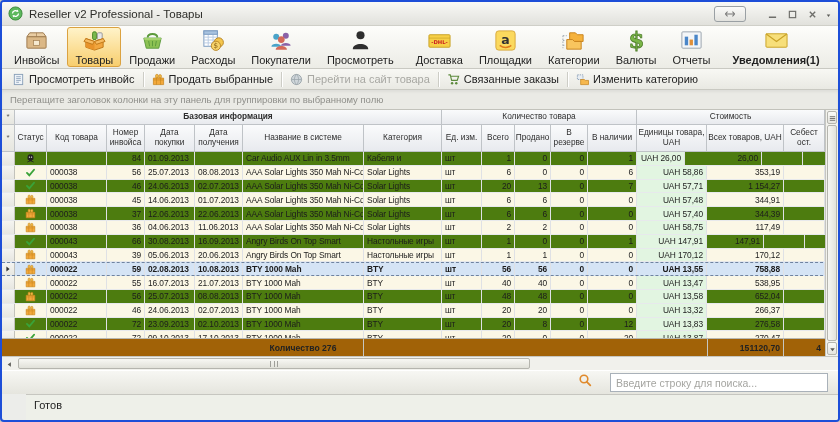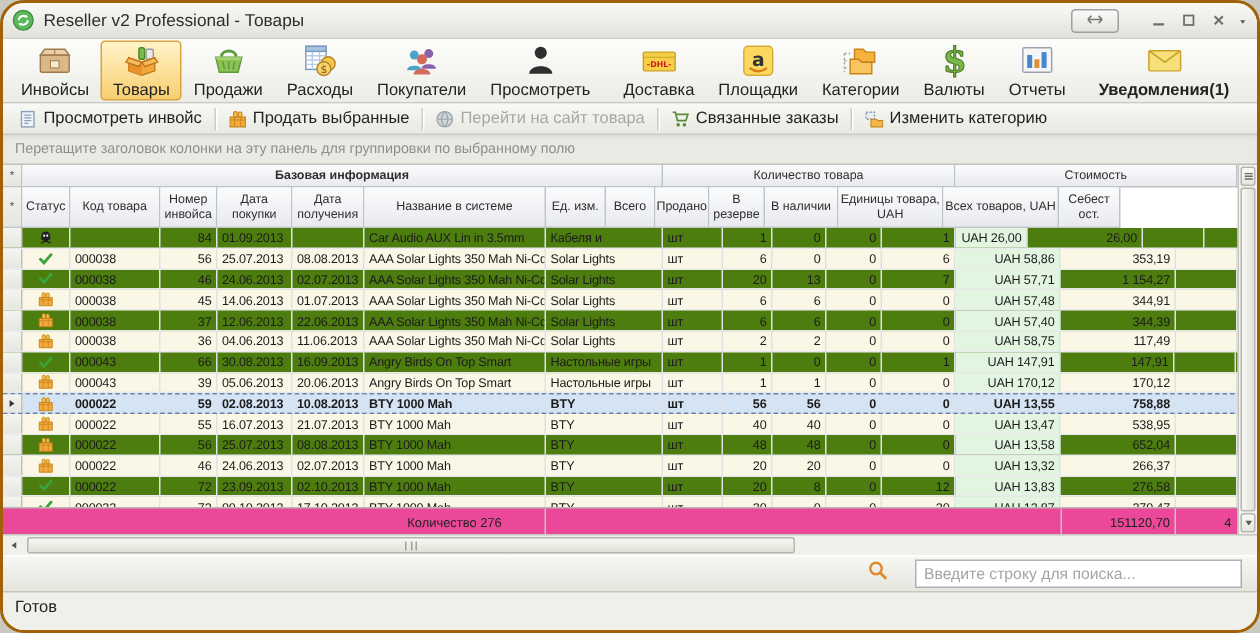--- a/index.html
+++ b/index.html
@@ -1,17 +1,17 @@
 <!DOCTYPE html>
 <html><head>
 <meta charset="utf-8">
 <style>
   html,body{margin:0;padding:0;background:#c9c9c2;}
   *{box-sizing:border-box;}
-  .window{position:relative;width:840px;height:422px;border:2px solid #a16207;border-radius:16px;
+  .window{position:relative;width:840px;height:422px;border:2px solid #1d4ed8;border-radius:4px;
     background:#ecedea;overflow:hidden;font-family:"Liberation Sans",sans-serif;-webkit-font-smoothing:antialiased;}
   
   .titlebar{height:24px;background:linear-gradient(#f9f9f6,#e1e1dc);display:flex;align-items:center;
     padding:0 6px;border-bottom:1px solid #cfcfc8;}
   .ttl-ic{display:flex;margin-right:6px;}
   .ttl-ic svg{width:15px;height:15px;}
   .ttl-text{font-size:11.5px;color:#2e2e2a;flex:1;}
   .resize-pill{width:32px;height:16px;border:1px solid #9aa0a4;border-radius:3px;margin-right:16px;
     background:linear-gradient(#fbfbf9,#e2e2de);display:flex;align-items:center;justify-content:center;}
   .resize-pill svg{width:16px;height:10px;}
@@ -57,21 +57,21 @@
   .indcell{width:13px;flex:none;background:linear-gradient(#f4f4f0,#e7e7e1);border-right:1px solid #c2c2bb;
     display:flex;align-items:center;justify-content:center;font-size:7px;color:#333;}
   .tcell{flex:none;border-right:1px solid #dfe1e5;padding:0 3px;display:flex;align-items:center;
     overflow:hidden;white-space:nowrap;letter-spacing:-0.1px;}
   .tcell.ar{justify-content:flex-end;}
   .tcell.ac{justify-content:center;}
   .tcell.green{background:#e2f5e1;}
   .trow.selected .tcell.green{background:transparent;}
   .st-ic{display:flex;}
   .st-ic svg{width:11px;height:11px;}
-  .tfoot{height:18px;display:flex;background:#ec4899;border-top:1px solid #b8b8b1;font-size:8.6px;color:#222;}
+  .tfoot{height:18px;display:flex;background:#a16207;border-top:1px solid #b8b8b1;font-size:8.6px;color:#222;font-weight:bold;}
   .tfoot div{flex:none;display:flex;align-items:center;overflow:hidden;white-space:nowrap;}
   .tf-count{justify-content:center;border-right:1px solid #c6c6c0;}
   .tf-total{justify-content:flex-end;padding:0 3px;border-left:1px solid #c6c6c0;border-right:1px solid #c6c6c0;}
   .tf-rest{justify-content:flex-end;padding:0 4px;}
   
   .vscroll{position:absolute;top:0;right:0;width:13px;height:246px;background:#f2f2ed;border-left:1px solid #c6c6c0;
     display:flex;flex-direction:column;}
   .vs-btn{height:13px;flex:none;display:flex;align-items:center;justify-content:center;
     background:linear-gradient(#fafaf7,#e5e5df);border:1px solid #b5b5ae;border-radius:2px;margin:1px;}
   .vs-btn svg{width:9px;height:9px;}
@@ -87,21 +87,21 @@
   .hs-grip::after{content:"";position:absolute;left:3px;top:0;width:1px;height:6px;background:#a0a09a;}
   
   .filterbar{height:24px;background:linear-gradient(#f7f7f3,#e5e5de);border-top:1px solid #ffffff;
     display:flex;align-items:center;padding:0 6px;gap:9px;}
   .fb-search{margin-left:auto;display:flex;align-items:flex-start;gap:18px;padding-right:4px;}
   .fb-search svg{width:14px;height:14px;}
   .fb-search input{width:218px;height:19px;border:1px solid #a9b1b9;font-size:10.5px;padding:0 5px;color:#333;
     font-family:"Liberation Sans",sans-serif;background:#fff;}
   .fb-search input::placeholder{color:#a5a5a1;}
   
-  .statusbar{height:26px;border-top:1px solid #c6c6c0;background:#eef0e9;font-size:11px;color:#222;padding:4px 8px;}
+  .statusbar{height:26px;border-top:1px solid #c6c6c0;background:#eef0e9;font-size:11px;color:#222;padding:4px 8px;margin-left:24px;}
 </style>
 </head>
 <body>
 
 <div class="window">
 
   <div class="titlebar">
     <span class="ttl-ic">
         <svg viewBox="0 0 16 16">
           <circle cx="8" cy="8" r="7" fill="#5cb85c" stroke="#3c8a3c"></circle>
@@ -340,20 +340,21 @@
           <div class="hcell" style="width: 188px;">Стоимость</div>
         </div>
       <div class="crow">
           <div class="hcell corner" style="width: 13px;">*</div>
           <div class="hcell" style="width: 32px;">Статус</div>
           <div class="hcell" style="width: 60px;">Код товара</div>
           <div class="hcell" style="width: 38px;">Номер инвойса</div>
           <div class="hcell" style="width: 50px;">Дата покупки</div>
           <div class="hcell" style="width: 48px;">Дата получения</div>
           <div class="hcell" style="width: 121px;">Название в системе</div>
+          <div class="hcell" style="width: 78px;">Категория</div>
           <div class="hcell" style="width: 40px;">Ед. изм.</div>
           <div class="hcell" style="width: 33px;">Всего</div>
           <div class="hcell" style="width: 36px;">Продано</div>
           <div class="hcell" style="width: 37px;">В резерве</div>
           <div class="hcell" style="width: 49px;">В наличии</div>
           <div class="hcell" style="width: 70px;">Единицы товара, UAH</div>
           <div class="hcell" style="width: 77px;">Всех товаров, UAH</div>
           <div class="hcell" style="width: 41px;">Себест ост.</div>
         </div>
     </div>
@@ -529,21 +530,21 @@
           <div class="tcell" style="width: 50px;">30.08.2013</div>
           <div class="tcell" style="width: 48px;">16.09.2013</div>
           <div class="tcell" style="width: 121px;">Angry Birds On Top Smart</div>
           <div class="tcell" style="width: 78px;">Настольные игры</div>
           <div class="tcell" style="width: 40px;">шт</div>
           <div class="tcell ar" style="width: 33px;">1</div>
           <div class="tcell ar" style="width: 36px;">0</div>
           <div class="tcell ar" style="width: 37px;">0</div>
           <div class="tcell ar" style="width: 49px;">1</div>
           <div class="tcell ar green" style="width: 70px;">UAH 147,91</div>
-          <div class="tcell ar" style="width: 76px;">147,91</div>
+          <div class="tcell ar" style="width: 57px;">147,91</div>
           <div class="tcell" style="width: 41px;"></div>
         </div>
         <div class="trow even">
           <div class="indcell"></div>
           <div class="tcell ac" style="width: 32px;">
             <div class="st-ic">
               <svg viewBox="0 0 14 14">
                 <rect x="4" y="1.5" width="2.6" height="4" rx="1" fill="#f6c14e" stroke="#c8861c" stroke-width="0.8"></rect>
                 <rect x="7.4" y="1.8" width="2.6" height="3.7" rx="1" fill="#f6c14e" stroke="#c8861c" stroke-width="0.8"></rect>
                 <path d="M1.5 5.5h11v7h-11z" fill="#f3a93c" stroke="#c8861c" stroke-width="0.8"></path>

